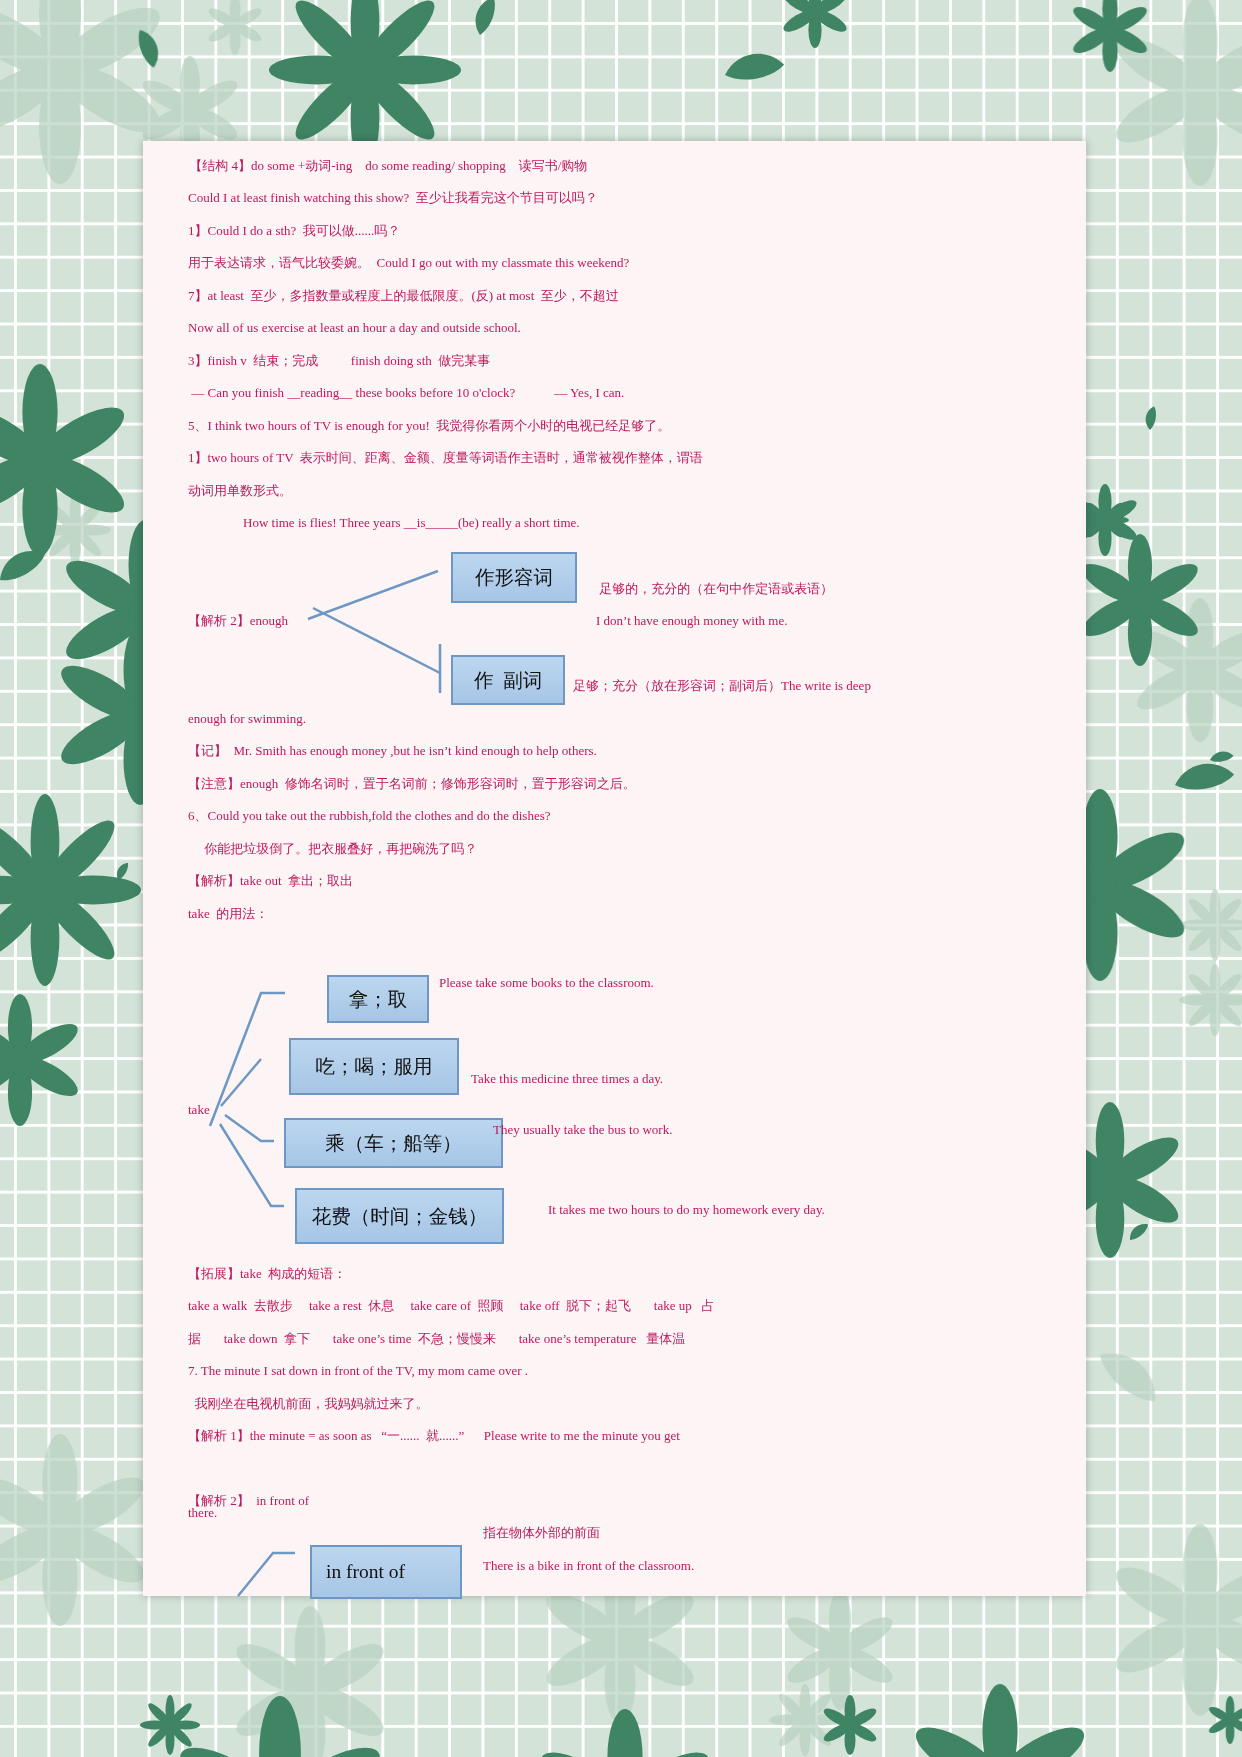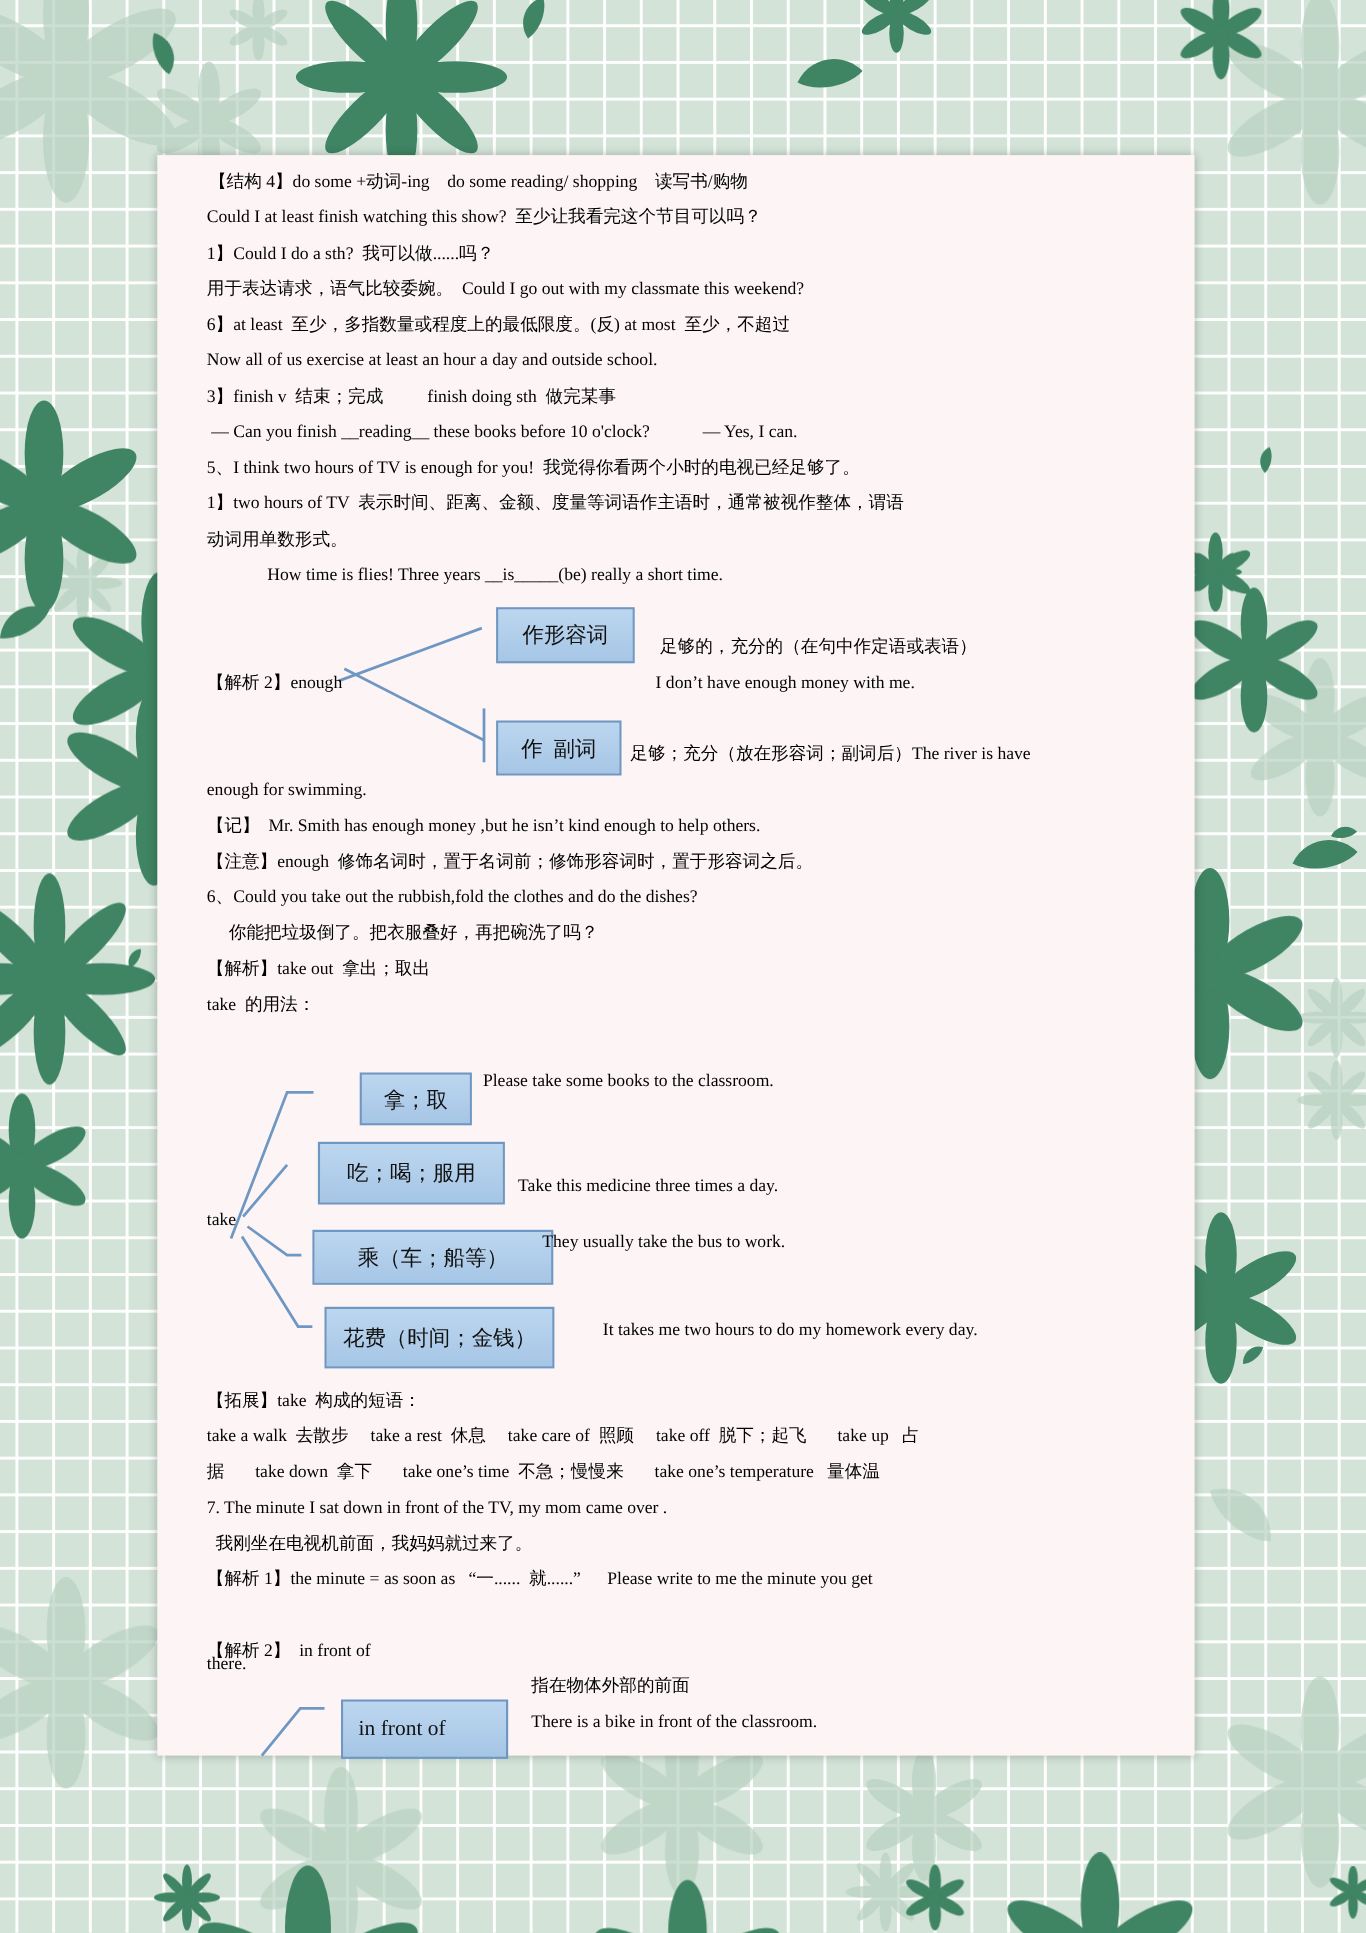--- a/index.html
+++ b/index.html
@@ -13,21 +13,21 @@
     background-position: 14px 22px;
     font-family: "Liberation Serif", "DejaVu Serif", serif;
   }
   .deco { position: absolute; pointer-events: none; }
   .page {
     position: absolute; left: 143px; top: 141px; width: 943px; height: 1455px;
     background: #fdf5f5;
     box-shadow: 0 0 8px rgba(0,0,0,0.25);
   }
   .ln {
-    position: absolute; white-space: pre; font-size: 16px; color: #000000;
+    position: absolute; white-space: pre; font-size: 13px; color: #be185d;
     line-height: 24px;
   }
   .box {
     position: absolute; box-sizing: border-box;
     border: 2px solid #6f97c4;
     background: linear-gradient(to bottom, #bcd6ef 0%, #a6c6e6 100%);
     display: flex; align-items: center; justify-content: center;
     font-size: 19.5px; color: #111; white-space: pre;
   }
   svg.conn { position: absolute; left: 0; top: 0; overflow: visible; }
@@ -111,42 +111,42 @@
     <use href="#leaf" transform="translate(1130,1240) rotate(-40) scale(0.6)"></use>
   </g>
 </svg>
 
 <div class="page">
 
   <div class="ln" style="left:43px;top:13px;"> 【结构 4】do some +动词-ing    do some reading/ shopping    读写书/购物</div>
   <div class="ln" style="left:45px;top:45px;">Could I at least finish watching this show?  至少让我看完这个节目可以吗？</div>
   <div class="ln" style="left:45px;top:78px;">1】Could I do a sth?  我可以做......吗？</div>
   <div class="ln" style="left:45px;top:110px;">用于表达请求，语气比较委婉。  Could I go out with my classmate this weekend?</div>
-  <div class="ln" style="left:45px;top:143px;">6】at least  至少，多指数量或程度上的最低限度。(反) at most  至少，不超过</div>
+  <div class="ln" style="left:45px;top:143px;">7】at least  至少，多指数量或程度上的最低限度。(反) at most  至少，不超过</div>
   <div class="ln" style="left:45px;top:175px;">Now all of us exercise at least an hour a day and outside school.</div>
   <div class="ln" style="left:45px;top:208px;">3】finish v  结束；完成          finish doing sth  做完某事</div>
   <div class="ln" style="left:45px;top:240px;"> — Can you finish __reading__ these books before 10 o'clock?            — Yes, I can.</div>
   <div class="ln" style="left:45px;top:273px;">5、I think two hours of TV is enough for you!  我觉得你看两个小时的电视已经足够了。</div>
   <div class="ln" style="left:45px;top:305px;">1】two hours of TV  表示时间、距离、金额、度量等词语作主语时，通常被视作整体，谓语</div>
   <div class="ln" style="left:45px;top:338px;">动词用单数形式。</div>
   <div class="ln" style="left:100px;top:370px;">How time is flies! Three years __is_____(be) really a short time.</div>
 
   <svg class="conn" width="943" height="1455">
     <g stroke="#6f97c4" stroke-width="2.5" fill="none">
       <line x1="165" y1="478" x2="295" y2="430"></line>
       <line x1="170" y1="467" x2="297" y2="532"></line>
       <line x1="297" y1="503" x2="297" y2="552"></line>
     </g>
   </svg>
   <div class="ln" style="left:45px;top:468px;">【解析 2】enough</div>
   <div class="box" style="left:308px;top:411px;width:126px;height:51px;">作形容词</div>
   <div class="ln" style="left:453px;top:436px;"> 足够的，充分的（在句中作定语或表语）</div>
   <div class="ln" style="left:453px;top:468px;">I don’t have enough money with me.</div>
   <div class="box" style="left:308px;top:514px;width:114px;height:50px;">作  副词</div>
-  <div class="ln" style="left:430px;top:533px;">足够；充分（放在形容词；副词后）The river is have</div>
+  <div class="ln" style="left:430px;top:533px;">足够；充分（放在形容词；副词后）The write is deep</div>
   <div class="ln" style="left:45px;top:566px;">enough for swimming.</div>
 
   <div class="ln" style="left:45px;top:598px;">【记】  Mr. Smith has enough money ,but he isn’t kind enough to help others.</div>
   <div class="ln" style="left:45px;top:631px;">【注意】enough  修饰名词时，置于名词前；修饰形容词时，置于形容词之后。</div>
   <div class="ln" style="left:45px;top:663px;">6、Could you take out the rubbish,fold the clothes and do the dishes?</div>
   <div class="ln" style="left:45px;top:696px;">     你能把垃圾倒了。把衣服叠好，再把碗洗了吗？</div>
   <div class="ln" style="left:45px;top:728px;">【解析】take out  拿出；取出</div>
   <div class="ln" style="left:45px;top:761px;">take  的用法：</div>
 
   <svg class="conn" width="943" height="1455">

